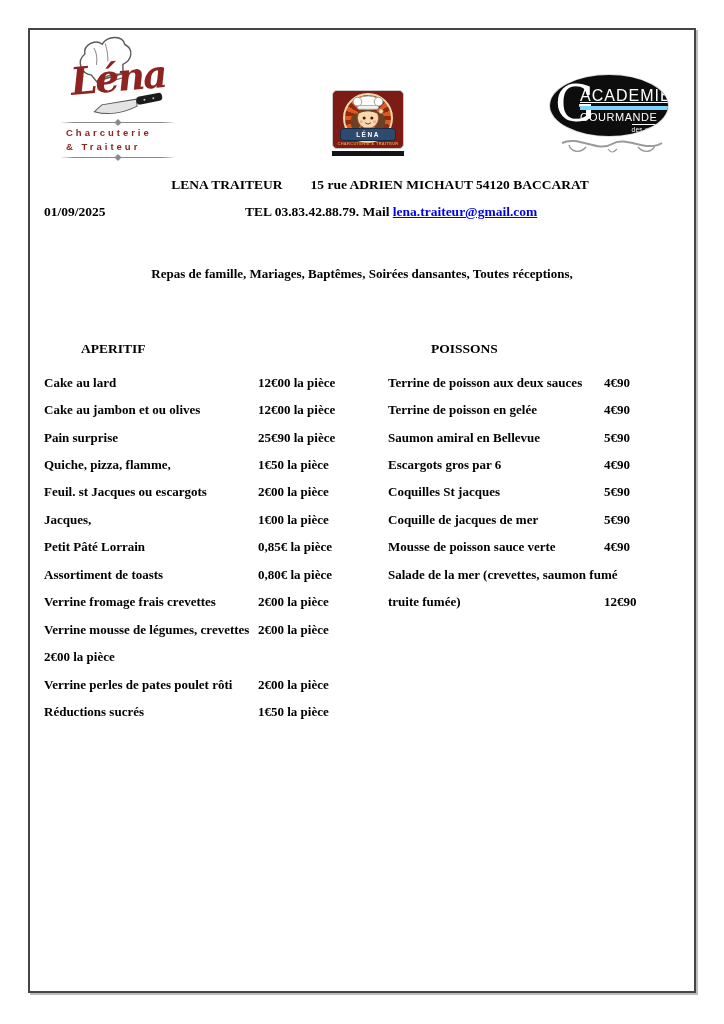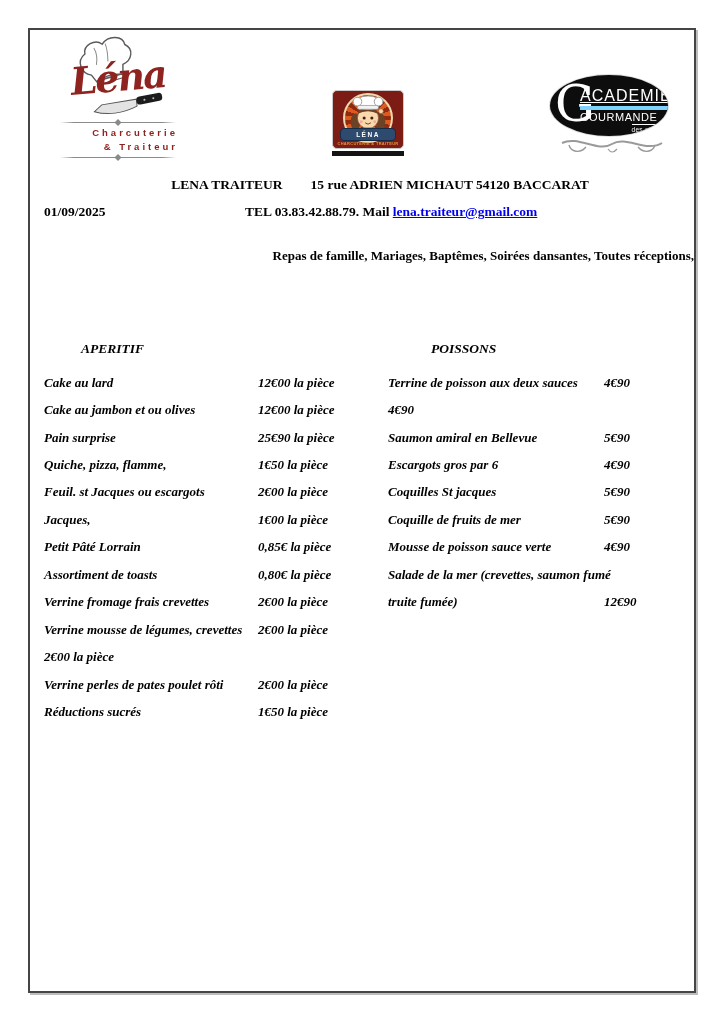--- a/index.html
+++ b/index.html
@@ -16,21 +16,21 @@
                font-size:38px;line-height:40px;color:var(--accent_red,#8e2320);
                transform:rotate(-5deg);letter-spacing:-2px;}
   .knife{position:absolute;left:34px;top:54px;transform:rotate(-6deg);}
   .orn{position:absolute;left:2px;width:116px;height:7px;}
   .orn::before{content:"";display:block;height:1px;margin-top:3px;
                background:linear-gradient(90deg,transparent,#8a8a8a 12%,#8a8a8a 88%,transparent);}
   .orn::after{content:"";position:absolute;left:50%;top:1px;width:5px;height:5px;
               background:#8a8a8a;transform:translateX(-50%) rotate(45deg);}
   .orn-top{top:79px;}
   .orn-bot{top:114px;}
-  .logo-sub{position:absolute;left:0;width:120px;text-align:right;
+  .logo-sub{position:absolute;left:8px;width:120px;text-align:left;
             font-family:"Liberation Sans",sans-serif;font-weight:700;
             font-size:9.5px;letter-spacing:3px;color:var(--accent_red,#8e2320);white-space:nowrap;}
   .logo-sub1{top:87px;}
   .logo-sub2{top:101px;}
 
   
   .logo-center{position:absolute;left:332px;top:90px;width:72px;height:70px;}
   .lc-square{position:relative;width:70px;height:57px;background:var(--logo_maroon,#7d1b15);
              border:1px solid #c9c9c9;border-radius:5px;overflow:hidden;}
   .sunburst{position:absolute;left:10px;top:2px;width:50px;height:50px;border-radius:50%;
@@ -61,25 +61,25 @@
            margin-top:1px;padding-top:1px;align-self:flex-end;white-space:nowrap;}
   .flourish{position:absolute;left:6px;top:58px;}
 
   
   .hline1{position:absolute;left:30px;top:177px;width:700px;text-align:center;
           font-size:13.5px;line-height:15px;white-space:nowrap;}
   .hline1 .addr{margin-left:28px;}
   .date{position:absolute;left:44px;top:204px;font-size:13.5px;line-height:15px;}
   .contact{position:absolute;left:245px;top:204px;font-size:13.5px;line-height:15px;white-space:nowrap;}
   .email{color:var(--link_blue,#0000ee);text-decoration:underline;cursor:pointer;font-family:Liberation Serif, serif;}
-  .tagline{position:absolute;left:30px;top:248px;width:664px;text-align:right;
+  .tagline{position:absolute;left:30px;top:266px;width:664px;text-align:center;
            font-size:13px;line-height:15px;white-space:nowrap;}
 
   
-  .menu-col{position:absolute;top:341px;font-style:italic;}
+  .menu-col{position:absolute;top:341px;}
   .col-0{left:44px;width:335px;}
   .col-1{left:388px;width:285px;}
   .section-title{height:27.46px;font-size:13.5px;line-height:15px;}
   .col-0 .section-title{padding-left:37px;}
   .col-1 .section-title{padding-left:43px;}
   .menu-row{display:flex;align-items:center;height:27.46px;font-size:13px;line-height:15px;}
   .menu-row .n{white-space:nowrap;}
   .col-0 .menu-row .n{min-width:214px;}
   .col-1 .menu-row .n{min-width:216px;}
   .menu-row .p{white-space:nowrap;}
@@ -232,41 +232,42 @@
   </div>
   <div class="menu-col col-1">
     <div class="section-title">POISSONS</div>
     <div class="rows">
   <div class="menu-row">
     <span class="n">Terrine de poisson aux deux sauces</span>
     <span class="p">4€90</span>
   </div>
 
   <div class="menu-row">
+    <span class="n">Terrine de poisson en gelée</span>
     <span class="p">4€90</span>
   </div>
 
   <div class="menu-row">
     <span class="n">Saumon amiral en Bellevue</span>
     <span class="p">5€90</span>
   </div>
 
 
   <div class="menu-row">
     <span class="n">Escargots gros par 6</span>
     <span class="p">4€90</span>
   </div>
 
   <div class="menu-row">
     <span class="n">Coquilles St jacques</span>
     <span class="p">5€90</span>
   </div>
 
   <div class="menu-row">
-    <span class="n">Coquille de fruits de mer</span>
+    <span class="n">Coquille de jacques de mer</span>
     <span class="p">5€90</span>
   </div>
 
   <div class="menu-row">
     <span class="n">Mousse de poisson sauce verte</span>
     <span class="p">4€90</span>
   </div>
 
   <div class="menu-row">
     <span class="n">Salade de la mer (crevettes, saumon fumé</span>

